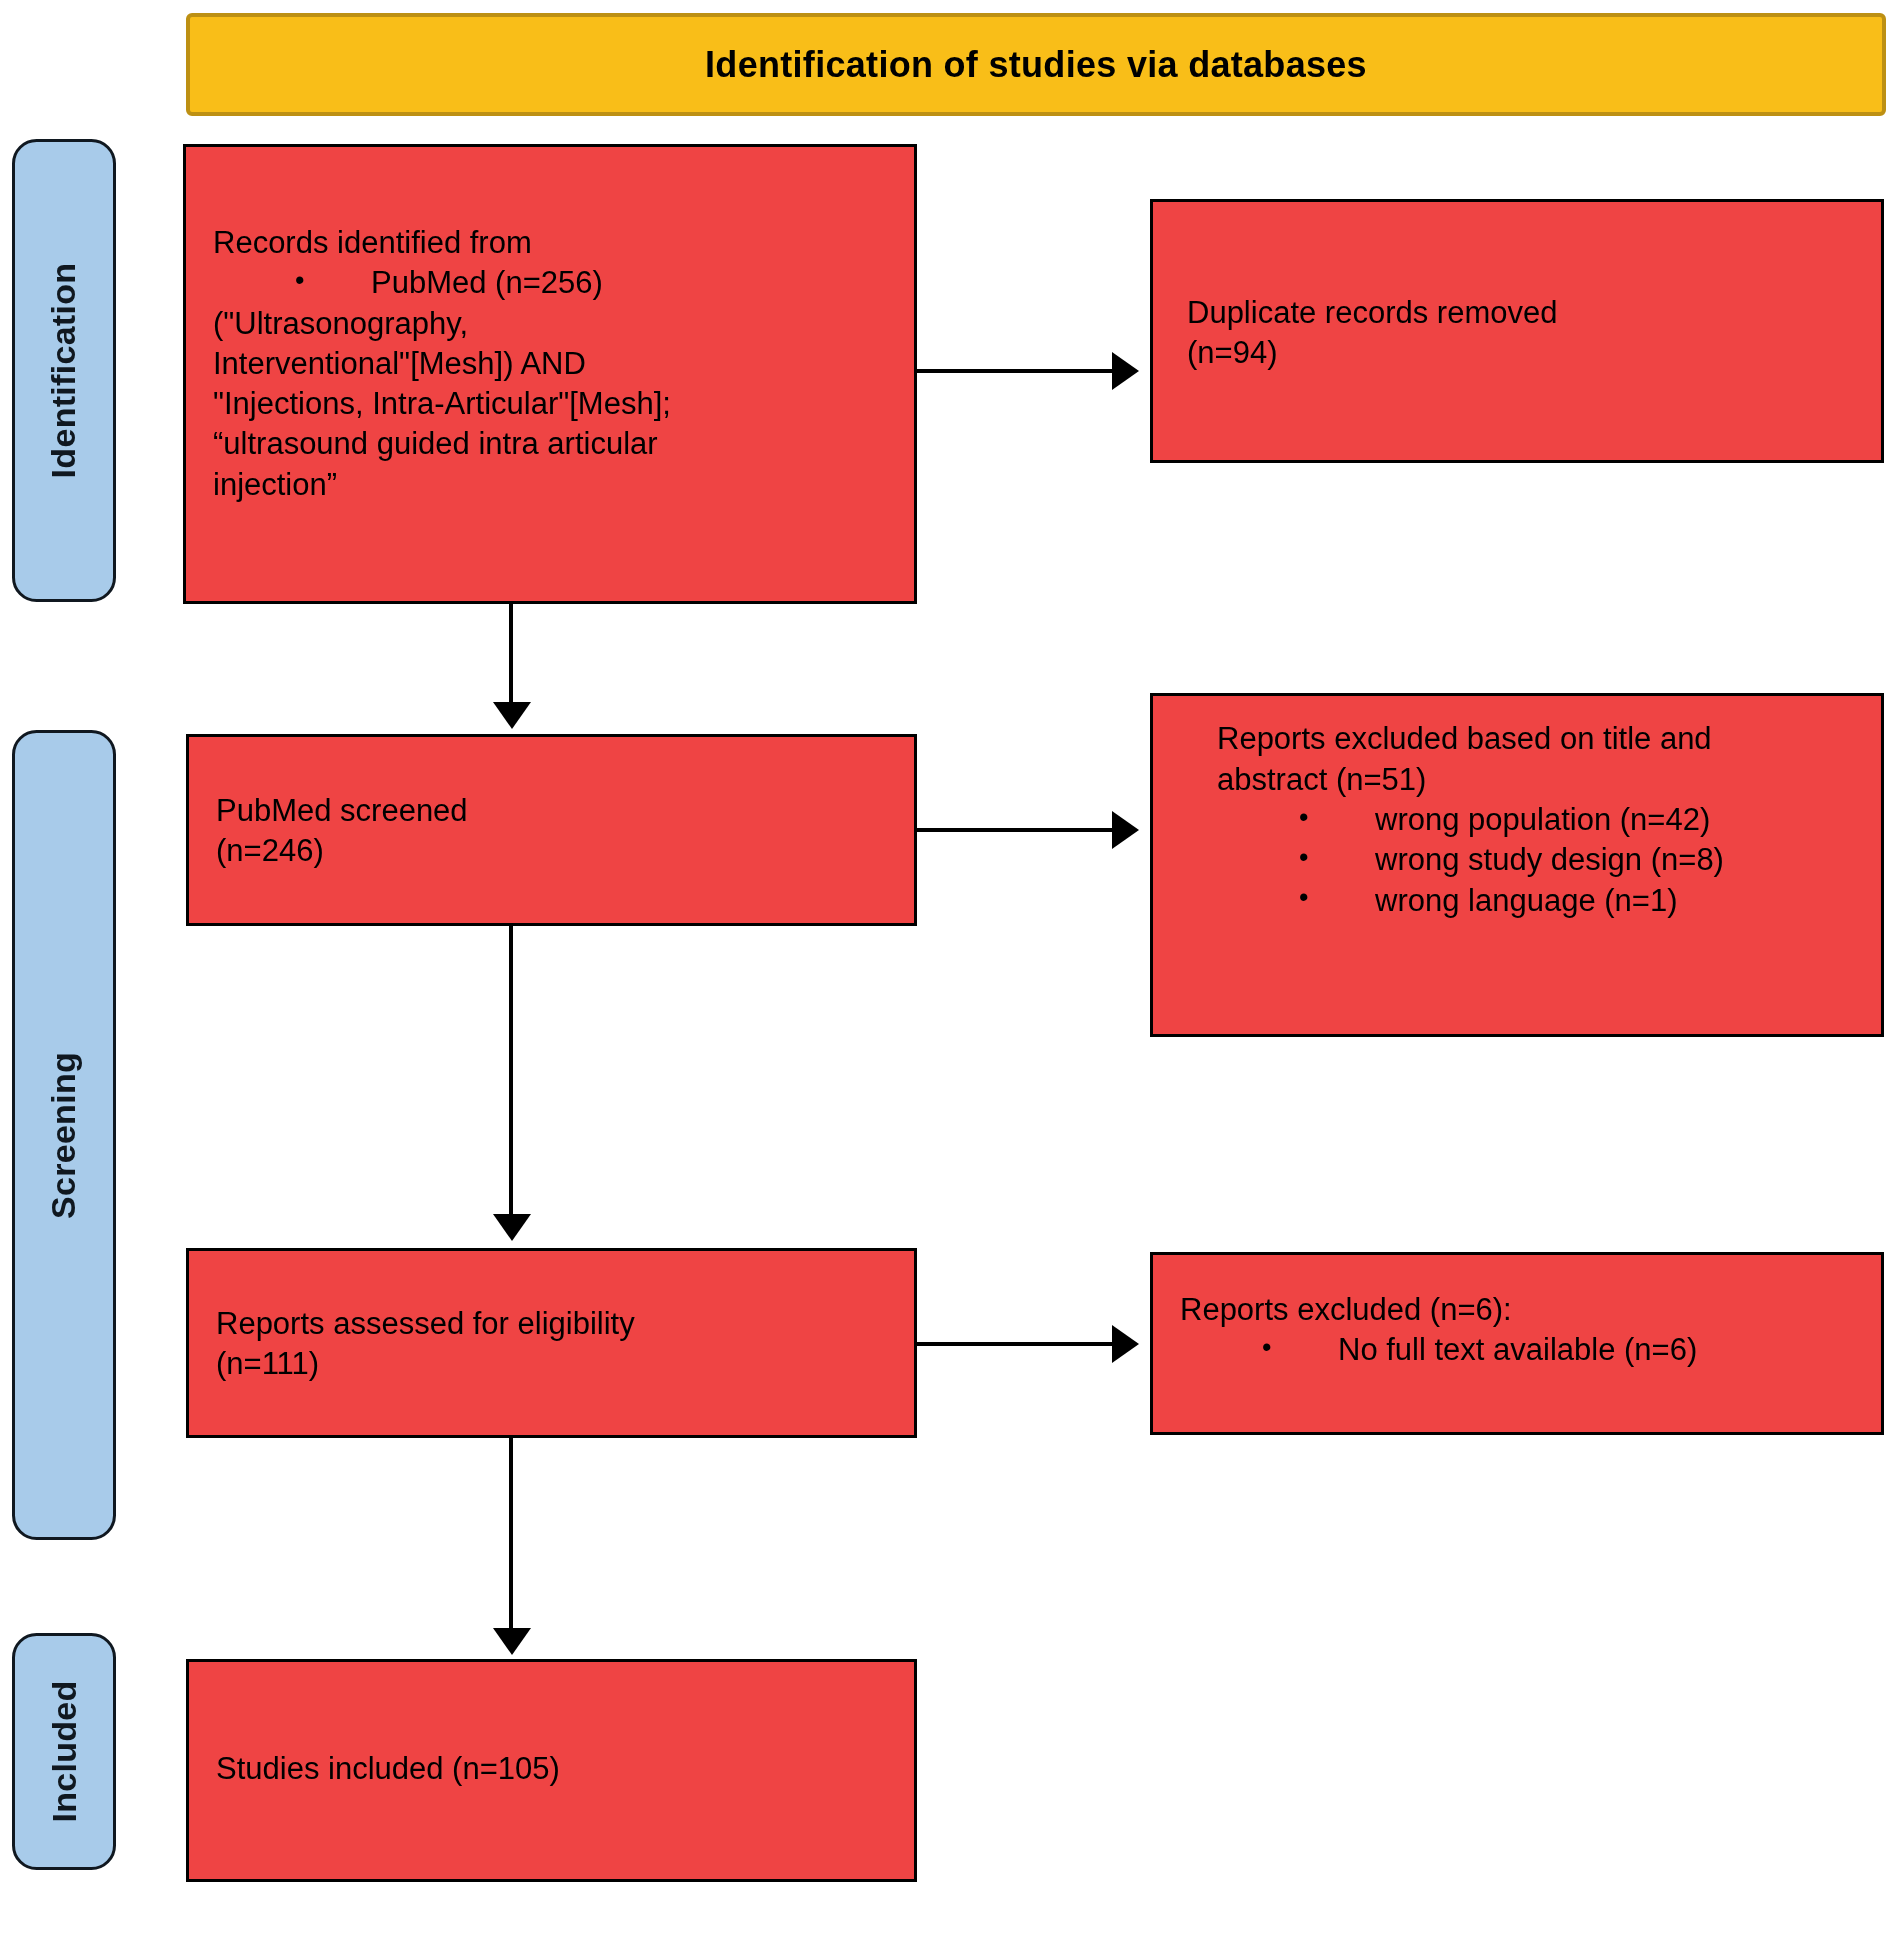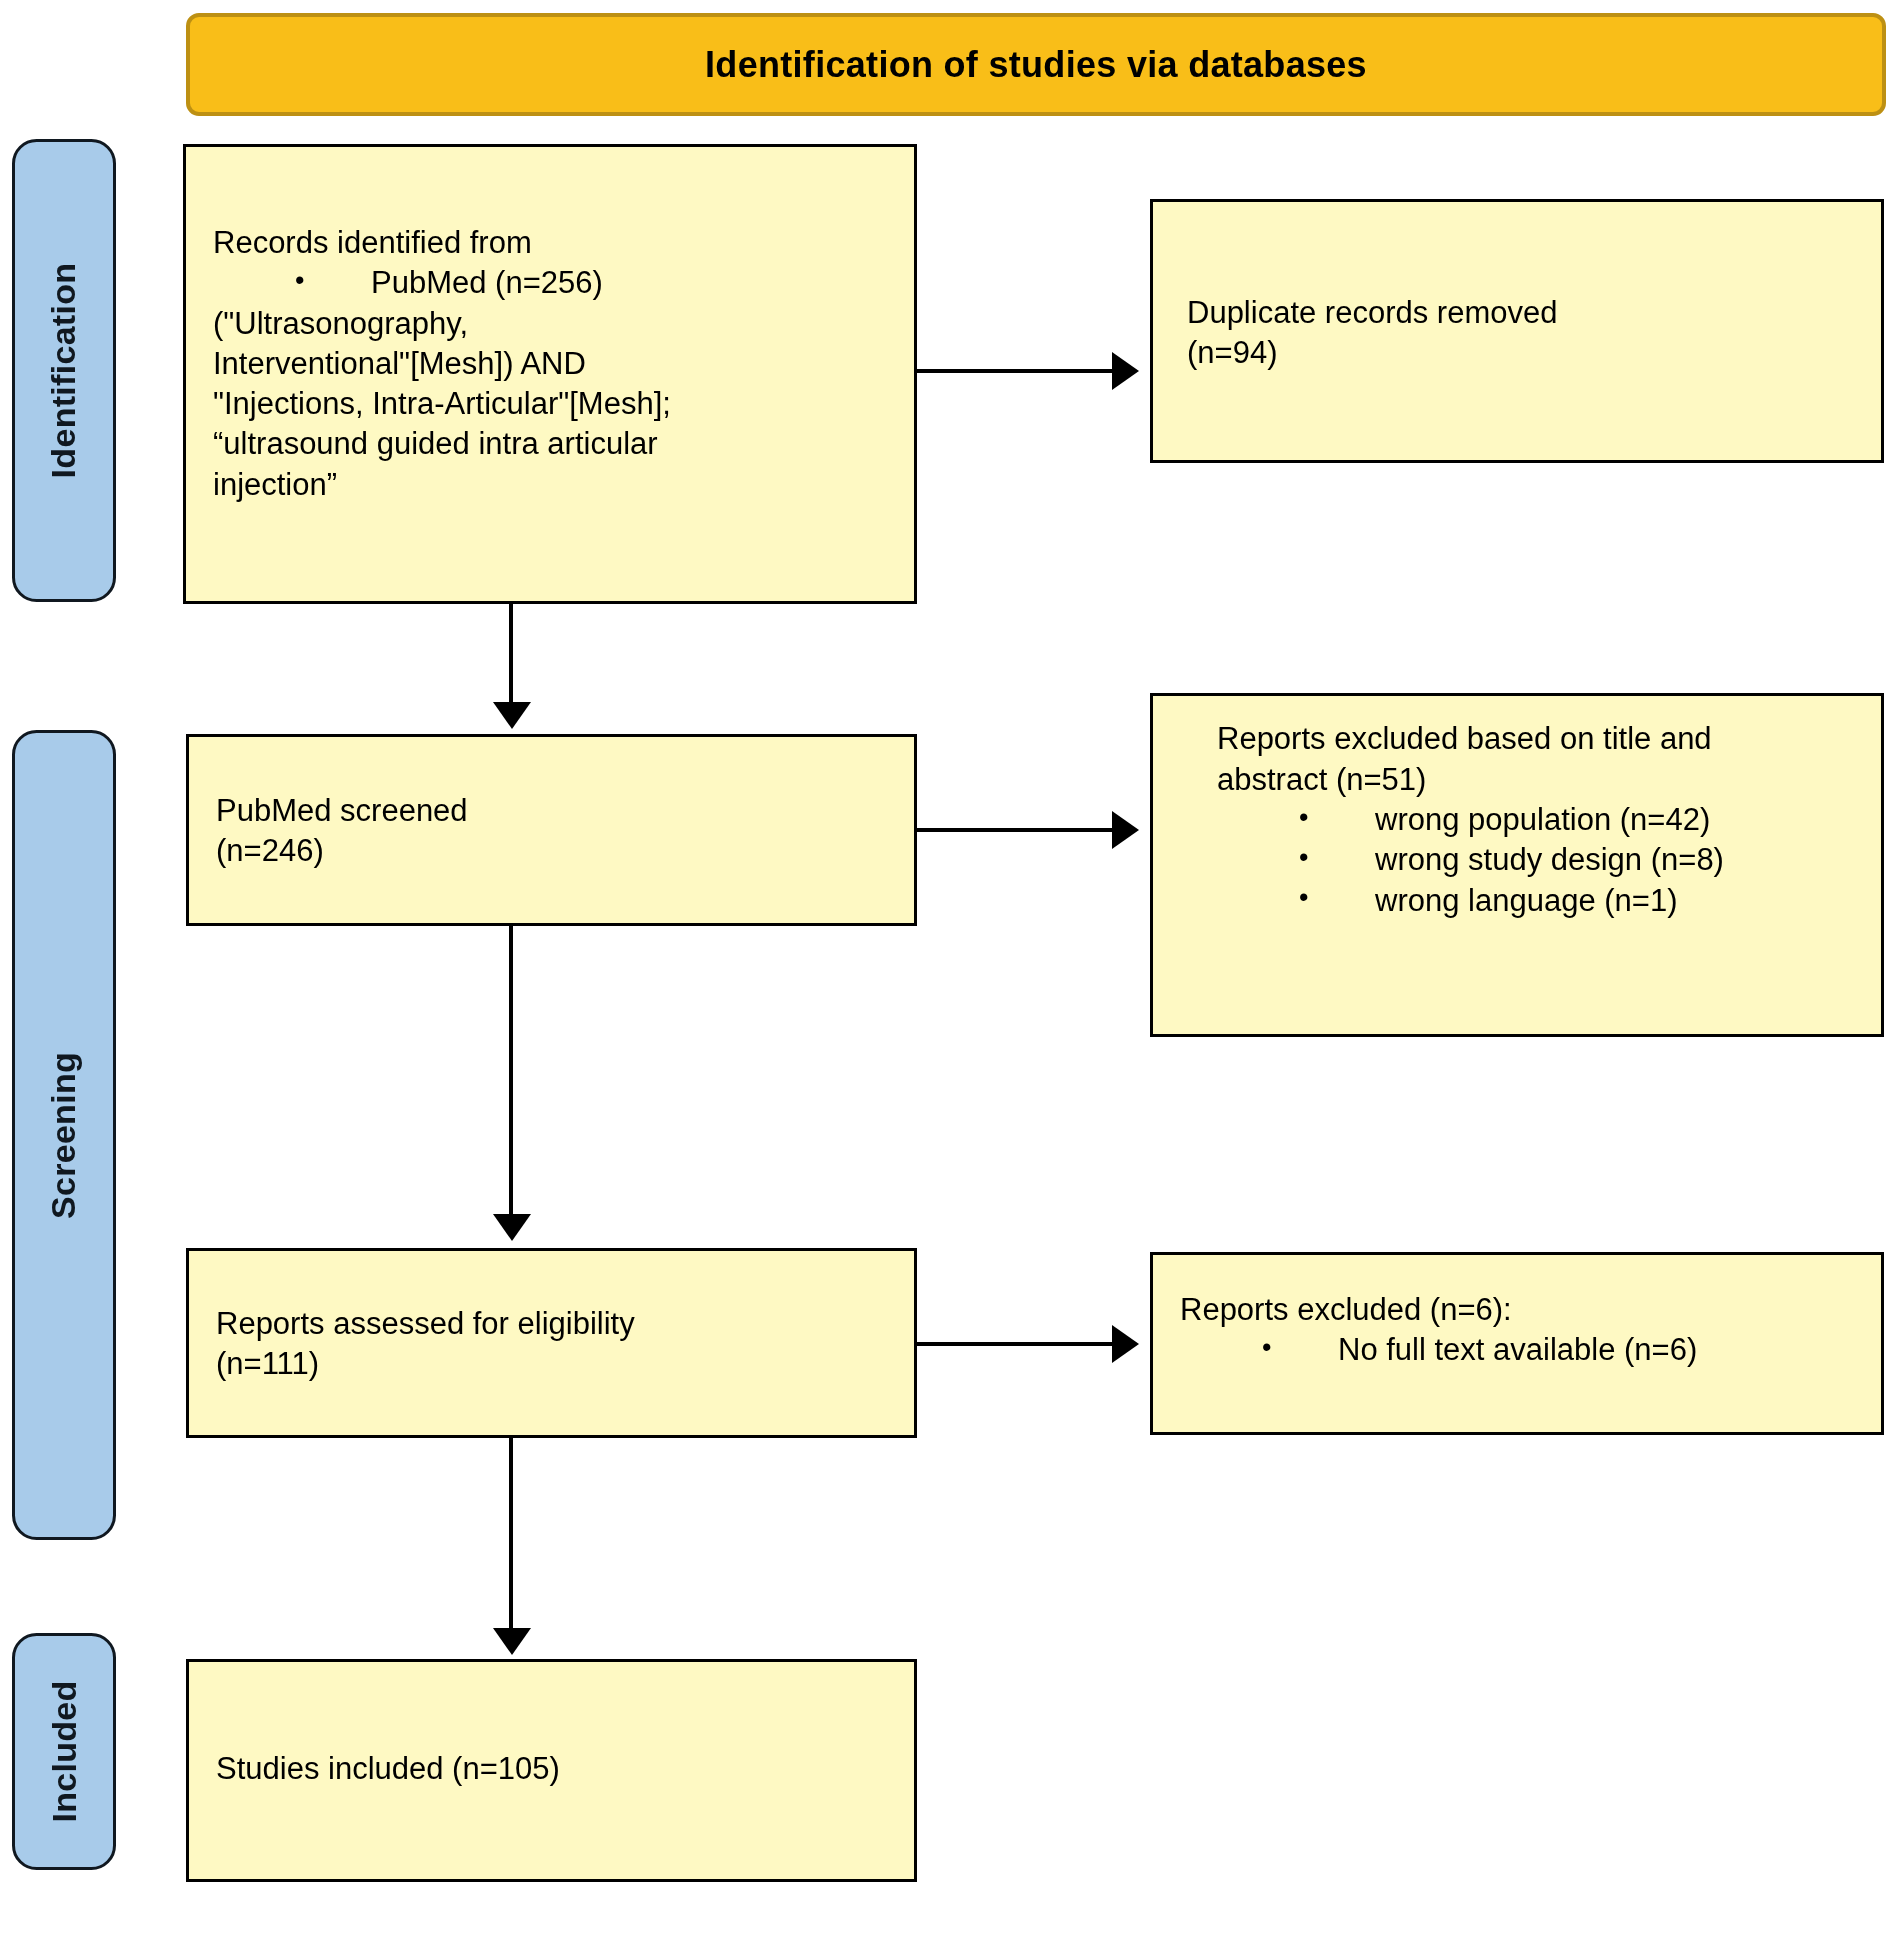--- a/index.html
+++ b/index.html
@@ -22,21 +22,21 @@
 
   
   .header-banner {
     position: absolute;
     left: 186px;
     top: 13px;
     width: 1700px;
     height: 103px;
     background: #F9BE18;
     border: 4.1px solid #BD9013;
-    border-radius: 13px;
+    border-radius: 6px;
     box-sizing: border-box;
     display: flex;
     align-items: center;
     justify-content: center;
   }
   .header-banner-title {
     font-size: 36px;
     font-weight: bold;
     color: #000000;
     letter-spacing: 0.3px;
@@ -65,21 +65,21 @@
     letter-spacing: 0.3px;
   }
 
   #stage-identification { left: 11.7px; top: 139px;  width: 104px; height: 463px; }
   #stage-screening      { left: 11.7px; top: 730px; width: 104px; height: 810px; }
   #stage-included       { left: 11.7px; top: 1633px; width: 104px; height: 237px; }
 
   
   .flow-box {
     position: absolute;
-    background: #fef9c3;
+    background: #ef4444;
     border: 3.5px solid #000000;
     box-sizing: border-box;
     padding: 0;
   }
   .flow-box-inner {
     position: absolute;
     left: 27px;
     right: 17.6px;
   }
   .box-line {

